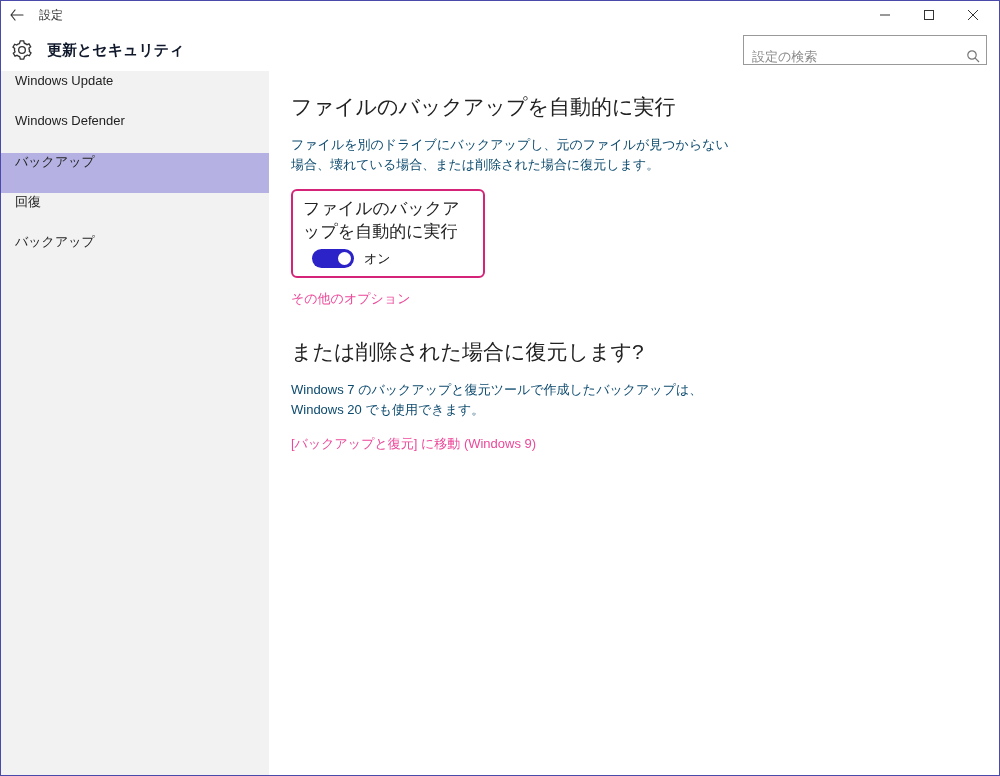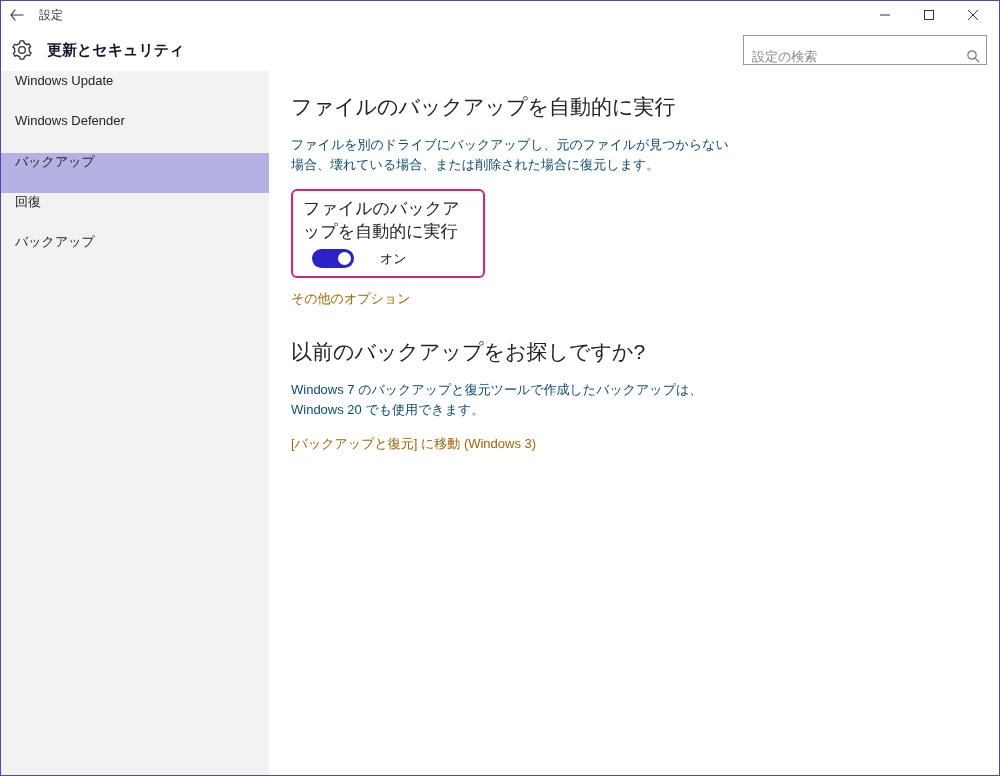--- a/index.html
+++ b/index.html
@@ -123,21 +123,21 @@
       border-radius: 6px;
       padding: 6px 10px 8px 10px;
       width: 194px;
       margin-bottom: 12px;
     }
     .hb-label {
       font-size: 17px;
       color: #222;
       margin-bottom: 6px;
     }
-    .toggle-row { display: flex; align-items: center; gap: 26px; padding-left: 9px; }
+    .toggle-row { display: flex; align-items: center; gap: 10px; padding-left: 9px; }
     .toggle {
       width: 42px;
       height: 19px;
       border-radius: 10px;
       background: #2b22c7;
       position: relative;
       cursor: pointer;
     }
     .toggle::after {
       content: "";
@@ -145,21 +145,21 @@
       right: 3px;
       top: 3px;
       width: 13px;
       height: 13px;
       border-radius: 50%;
       background: #ffffff;
     }
     .toggle-state { font-size: 13px; color: #222; }
     .link {
       font-size: 13px;
-      color: #a16207;
+      color: #ec4899;
       cursor: pointer;
       display: inline-block;
     }
     .h2 {
       font-size: 21px;
       font-weight: 400;
       color: #222;
       margin-top: 30px;
       margin-bottom: 14px;
     }
@@ -241,17 +241,17 @@
     <div class="highlight-box">
       <div class="hb-label">ファイルのバックアップを自動的に実行</div>
       <div class="toggle-row">
         <div class="toggle"></div>
         <div class="toggle-state">オン</div>
       </div>
     </div>
 
     <span class="link">その他のオプション</span>
 
-    <h1 class="h2">以前のバックアップをお探しですか?</h1>
+    <h1 class="h2">または削除された場合に復元します?</h1>
     <p class="desc">Windows 7 のバックアップと復元ツールで作成したバックアップは、Windows 20 でも使用できます。</p>
-    <span class="link">[バックアップと復元] に移動 (Windows 3)</span>
+    <span class="link">[バックアップと復元] に移動 (Windows 9)</span>
   </div>
 </div>
 
 </body></html>

